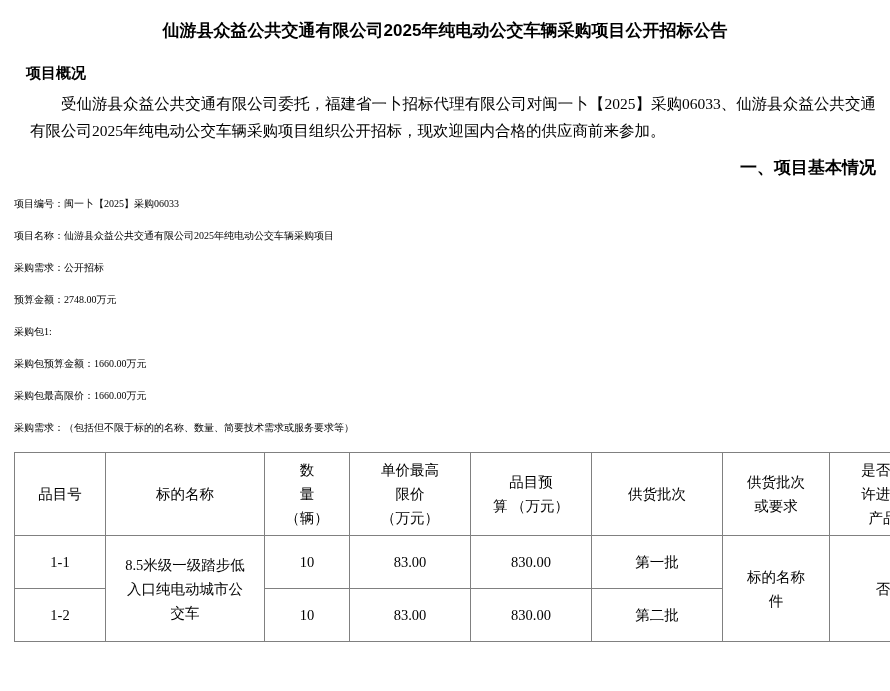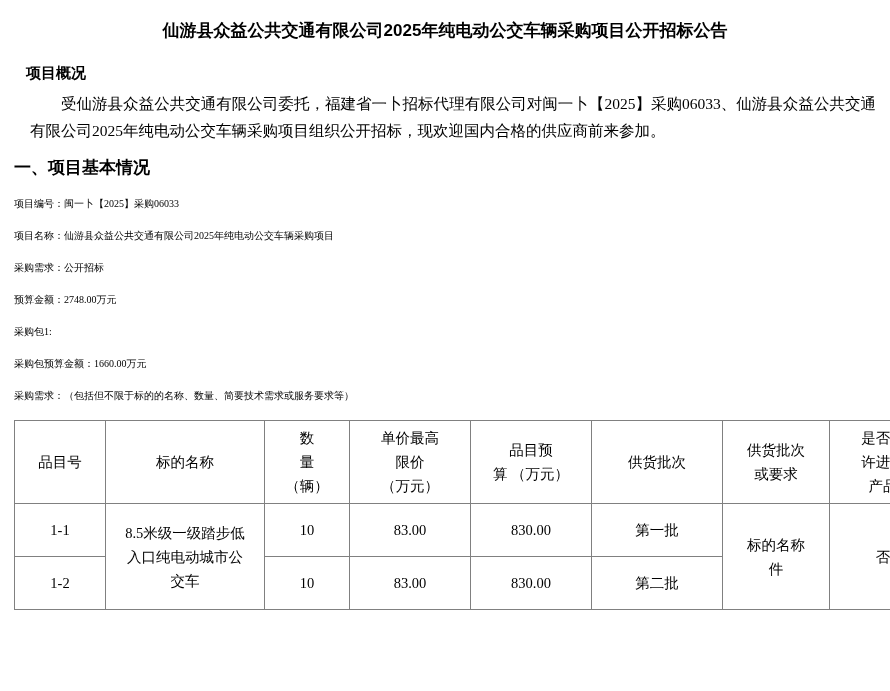--- a/index.html
+++ b/index.html
@@ -34,20 +34,21 @@
     font-size: 15px;
     line-height: 22px;
     margin: 8px 0 6px 12px;
   }
   .sec-head-2 {
     font-family: "Liberation Sans", "DejaVu Sans", sans-serif;
     font-weight: bold;
     font-size: 17px;
     line-height: 24px;
     margin: 12px 0 8px 0;
+    text-align: right;
   }
   .para {
     font-size: 15.5px;
     line-height: 27px;
     text-indent: 2em;
     margin: 0 0 2px 16px;
     text-align: justify;
   }
   .field {
     font-size: 10px;
@@ -109,20 +110,23 @@
   </div>
   <div class="field">
     <span>预算金额：</span><span>2748.00万元</span>
   </div>
 
   <div class="field">采购包1:</div>
 
   <div class="field">
     <span>采购包预算金额：</span><span>1660.00万元</span>
   </div>
+  <div class="field">
+    <span>采购包最高限价：</span><span>1660.00万元</span>
+  </div>
 
   <div class="field">采购需求：（包括但不限于标的的名称、数量、简要技术需求或服务要求等）</div>
 
   <table class="proc">
     <thead>
       <tr>
         <td class="col1">
           <div>品目号</div>
         </td>
         <td class="col2">

